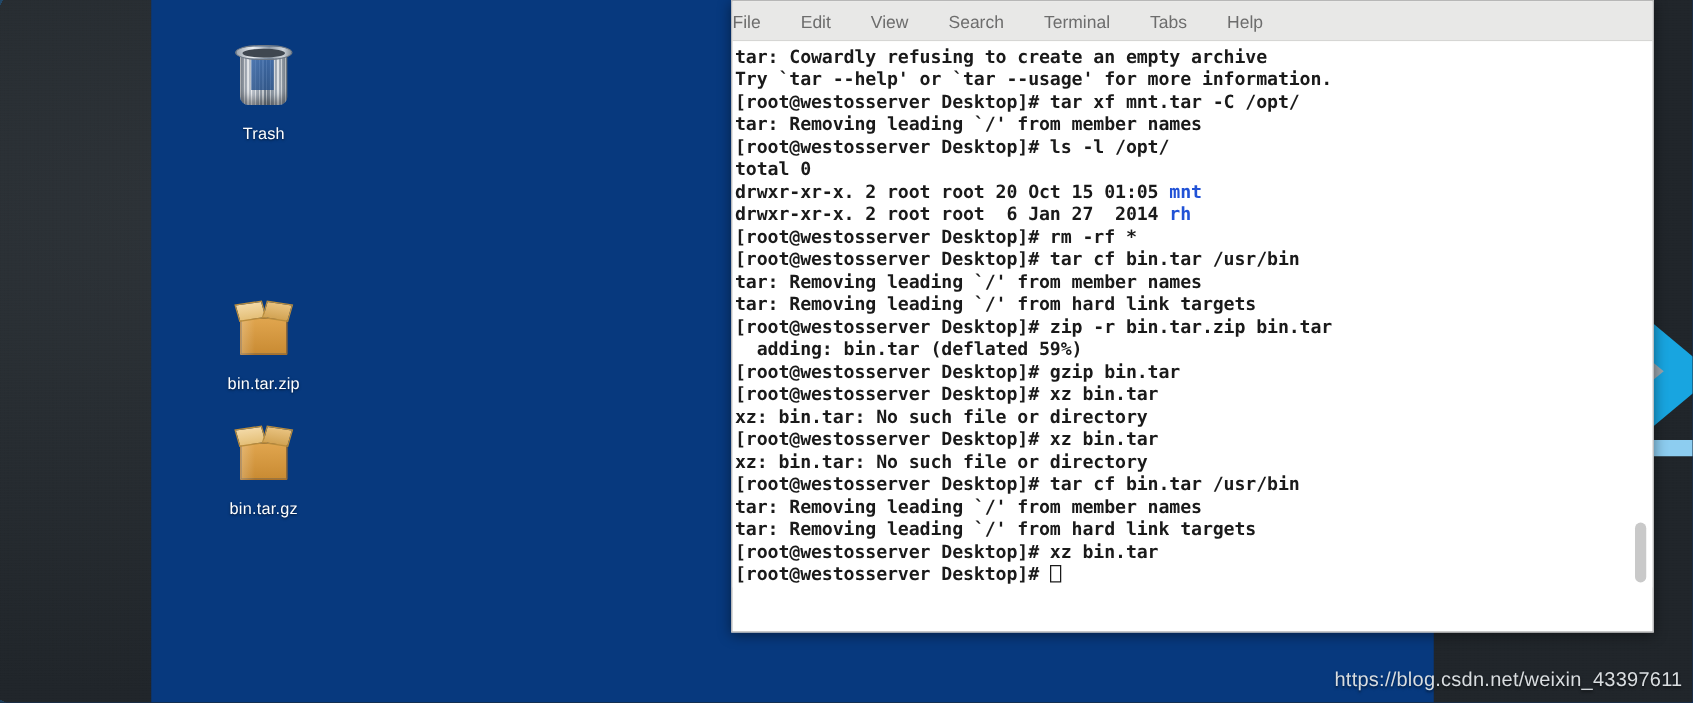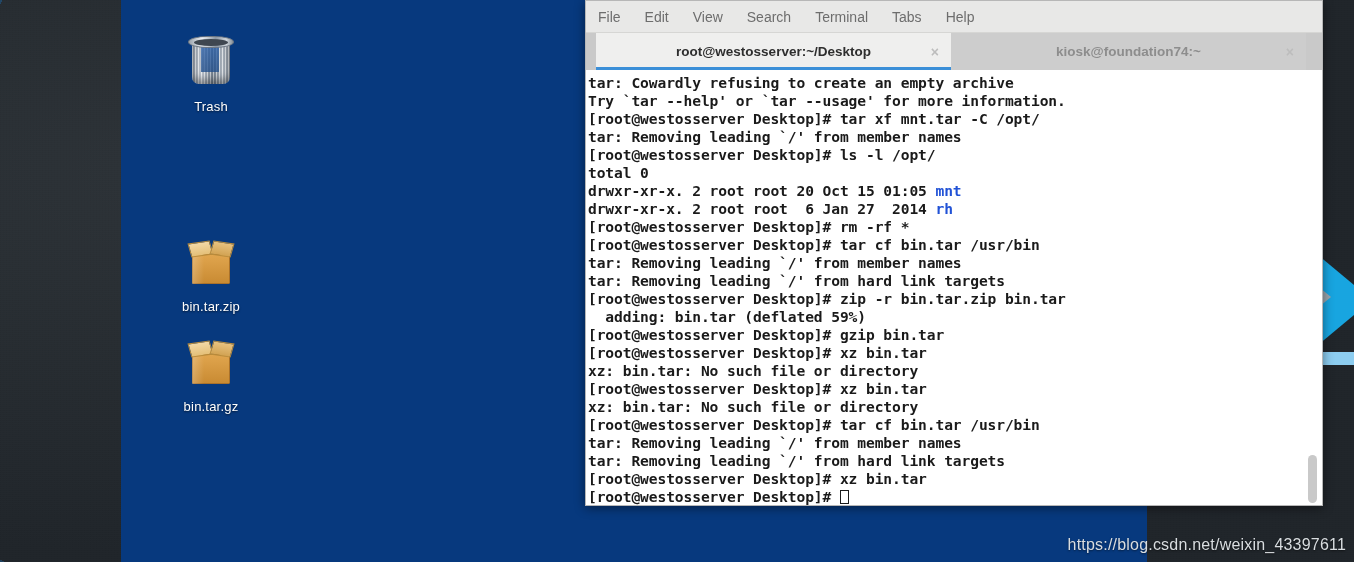--- a/index.html
+++ b/index.html
@@ -129,21 +129,21 @@
     background:#ffffff;
     border:1px solid #b7b7b7;
     box-sizing:border-box;
     box-shadow:0 2px 10px rgba(0,0,0,.45);
     overflow:hidden;
   }
   
   #menubar{
     height:32px;background:#e8e8e7;
     border-bottom:1px solid #d6d6d4;
-    display:flex;align-items:center;padding-left:12px;gap:24px;
+    display:flex;align-items:center;gap:32px;
     box-sizing:border-box;
   }
   .menu-item{
     font-size:14px;color:#6d6d6d;
     font-family:"Liberation Sans", sans-serif;
     cursor:default;
   }
   
   #tabbar{
     height:37px;background:#c9c9c9;display:flex;align-items:stretch;
@@ -261,30 +261,20 @@
   <div id="menubar">
     <div class="menu-item">File</div>
     <div class="menu-item">Edit</div>
     <div class="menu-item">View</div>
     <div class="menu-item">Search</div>
     <div class="menu-item">Terminal</div>
     <div class="menu-item">Tabs</div>
     <div class="menu-item">Help</div>
   </div>
 
-  <div id="tabbar">
-    <div class="tab active">
-      <span>root@westosserver:~/Desktop</span>
-      <span class="close">×</span>
-    </div>
-    <div class="tab inactive">
-      <span>kiosk@foundation74:~</span>
-      <span class="close">×</span>
-    </div>
-  </div>
 
   <div id="termbody">
     <div id="termtext"><div class="line">tar: Cowardly refusing to create an empty archive</div><div class="line">Try `tar --help' or `tar --usage' for more information.</div><div class="line">[root@westosserver Desktop]# tar xf mnt.tar -C /opt/</div><div class="line">tar: Removing leading `/' from member names</div><div class="line">[root@westosserver Desktop]# ls -l /opt/</div><div class="line">total 0</div><div class="line">drwxr-xr-x. 2 root root 20 Oct 15 01:05 <span class="dirname" style="color: rgb(33, 82, 214);">mnt</span></div><div class="line">drwxr-xr-x. 2 root root  6 Jan 27  2014 <span class="dirname" style="color: rgb(33, 82, 214);">rh</span></div><div class="line">[root@westosserver Desktop]# rm -rf *</div><div class="line">[root@westosserver Desktop]# tar cf bin.tar /usr/bin</div><div class="line">tar: Removing leading `/' from member names</div><div class="line">tar: Removing leading `/' from hard link targets</div><div class="line">[root@westosserver Desktop]# zip -r bin.tar.zip bin.tar</div><div class="line">  adding: bin.tar (deflated 59%)</div><div class="line">[root@westosserver Desktop]# gzip bin.tar</div><div class="line">[root@westosserver Desktop]# xz bin.tar</div><div class="line">xz: bin.tar: No such file or directory</div><div class="line">[root@westosserver Desktop]# xz bin.tar</div><div class="line">xz: bin.tar: No such file or directory</div><div class="line">[root@westosserver Desktop]# tar cf bin.tar /usr/bin</div><div class="line">tar: Removing leading `/' from member names</div><div class="line">tar: Removing leading `/' from hard link targets</div><div class="line">[root@westosserver Desktop]# xz bin.tar</div><div class="line">[root@westosserver Desktop]# <span class="cursor"></span></div></div>
     <div id="term-scroll">
       <div id="term-thumb"></div>
     </div>
   </div>
 
 </div>
 

